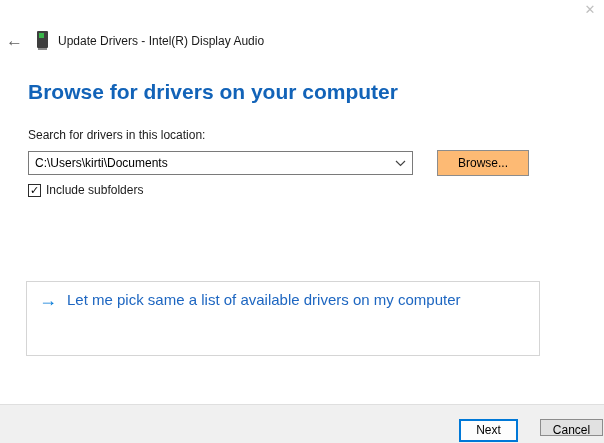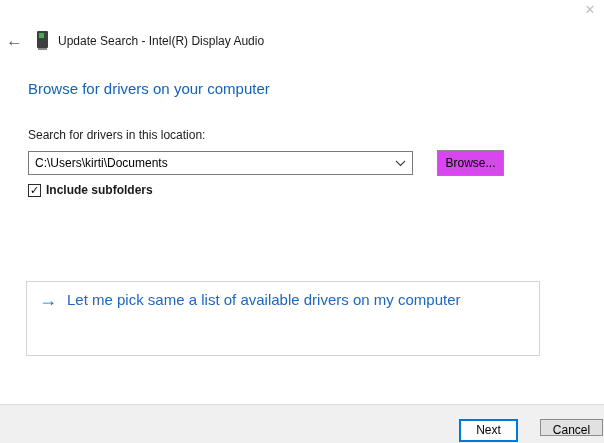--- a/index.html
+++ b/index.html
@@ -37,21 +37,21 @@
     position: absolute; left: 1px; top: 17px; width: 9px; height: 2px;
     background: #8a8a8a;
   }
   .window-title {
     position: absolute; left: 58px; top: 3px;
     font-size: 12px; color: #1a1a1a; white-space: nowrap;
   }
 
   .heading {
     position: absolute; left: 28px; top: 80px;
-    font-size: 15px; color: #1263b8; font-weight: 400; white-space: nowrap;
+    font-size: 21px; color: #1263b8; font-weight: 700; white-space: nowrap;
   }
 
   .location-label {
     position: absolute; left: 28px; top: 128px;
     font-size: 12px; color: #1a1a1a;
   }
 
   .combobox {
     position: absolute; left: 28px; top: 151px; width: 385px; height: 24px;
     border: 1px solid #7a7a7a; background: #fff;
@@ -60,36 +60,36 @@
     position: absolute; left: 0; top: 0; width: 360px; height: 22px;
     border: none; outline: none; padding: 0 0 0 6px;
     font-family: "Liberation Sans", sans-serif; font-size: 12px; color: #000;
     background: transparent;
   }
   .combo-chevron {
     position: absolute; right: 6px; top: 8px; width: 11px; height: 7px; cursor: pointer;
   }
 
   .browse-button {
-    position: absolute; left: 437px; top: 150px; width: 67px; height: 26px;
-    background: #d946ef; border: 1px solid #8c8c8c;
+    position: absolute; left: 437px; top: 150px; width: 92px; height: 26px;
+    background: #fdba74; border: 1px solid #8c8c8c;
     font-family: "Liberation Sans", sans-serif; font-size: 12px; color: #000;
     text-align: center; line-height: 24px; cursor: pointer;
   }
 
   .subfolders-row {
     position: absolute; left: 28px; top: 183px; height: 14px;
     display: flex; align-items: center; cursor: pointer;
   }
   .checkbox {
     width: 13px; height: 13px; border: 1px solid #2b2b2b; background: #fff;
     font-size: 11px; line-height: 11px; text-align: center; color: #000;
     margin-right: 5px;
   }
-  .subfolders-label { font-size: 12px; color: #1a1a1a; font-weight: bold; }
+  .subfolders-label { font-size: 12px; color: #1a1a1a; }
 
   .pick-option {
     position: absolute; left: 26px; top: 281px; width: 514px; height: 75px;
     border: 1px solid #d5d5d5; background: #fff; cursor: pointer;
   }
   .pick-arrow {
     position: absolute; left: 12px; top: 8px;
     font-size: 18px; color: #0078d7; line-height: 20px;
   }
   .pick-title {
@@ -125,21 +125,21 @@
 
   <div class="close-icon">✕</div>
 
   <div class="header">
     <span class="back-icon">←</span>
     <span class="device-icon">
       <span class="slab"></span>
       <span class="led"></span>
       <span class="base"></span>
     </span>
-    <span class="window-title">Update Search - Intel(R) Display Audio</span>
+    <span class="window-title">Update Drivers - Intel(R) Display Audio</span>
   </div>
 
   <div class="heading">Browse for drivers on your computer</div>
 
   <div class="location-label">Search for drivers in this location:</div>
 
   <div class="combobox">
     <input type="text" value="C:\Users\kirti\Documents" style="">
     <svg class="combo-chevron" viewBox="0 0 11 7">
         <polyline points="1,1 5.5,5.5 10,1" fill="none" stroke="#444" stroke-width="1.2"></polyline>

